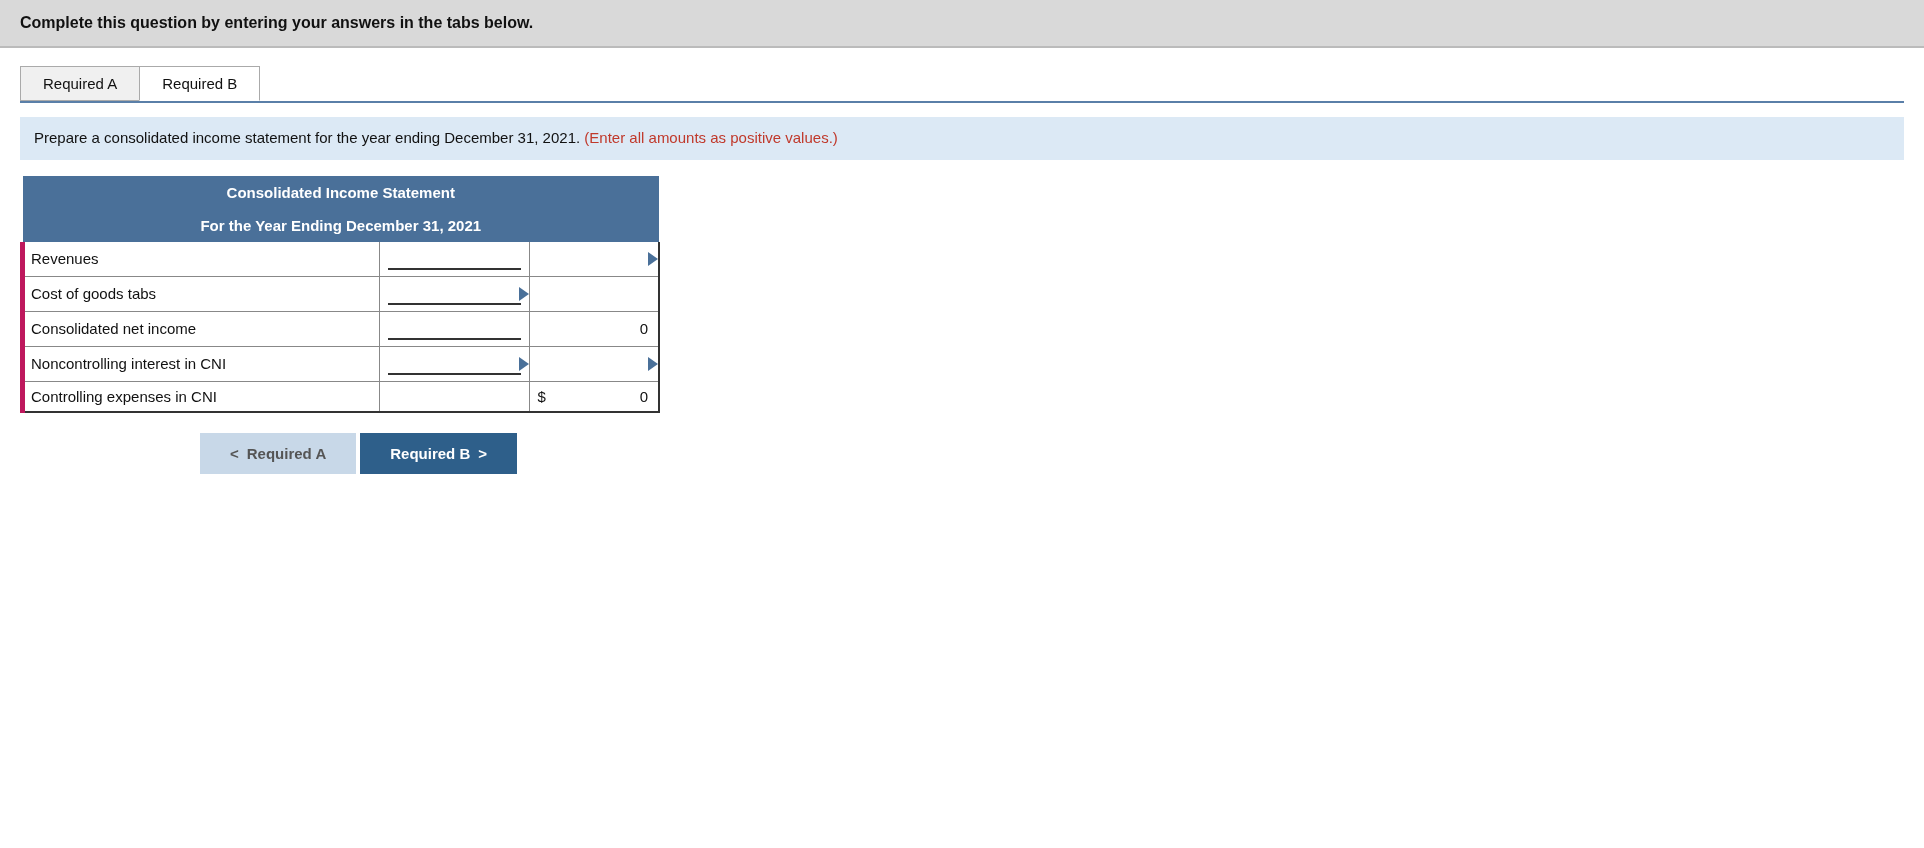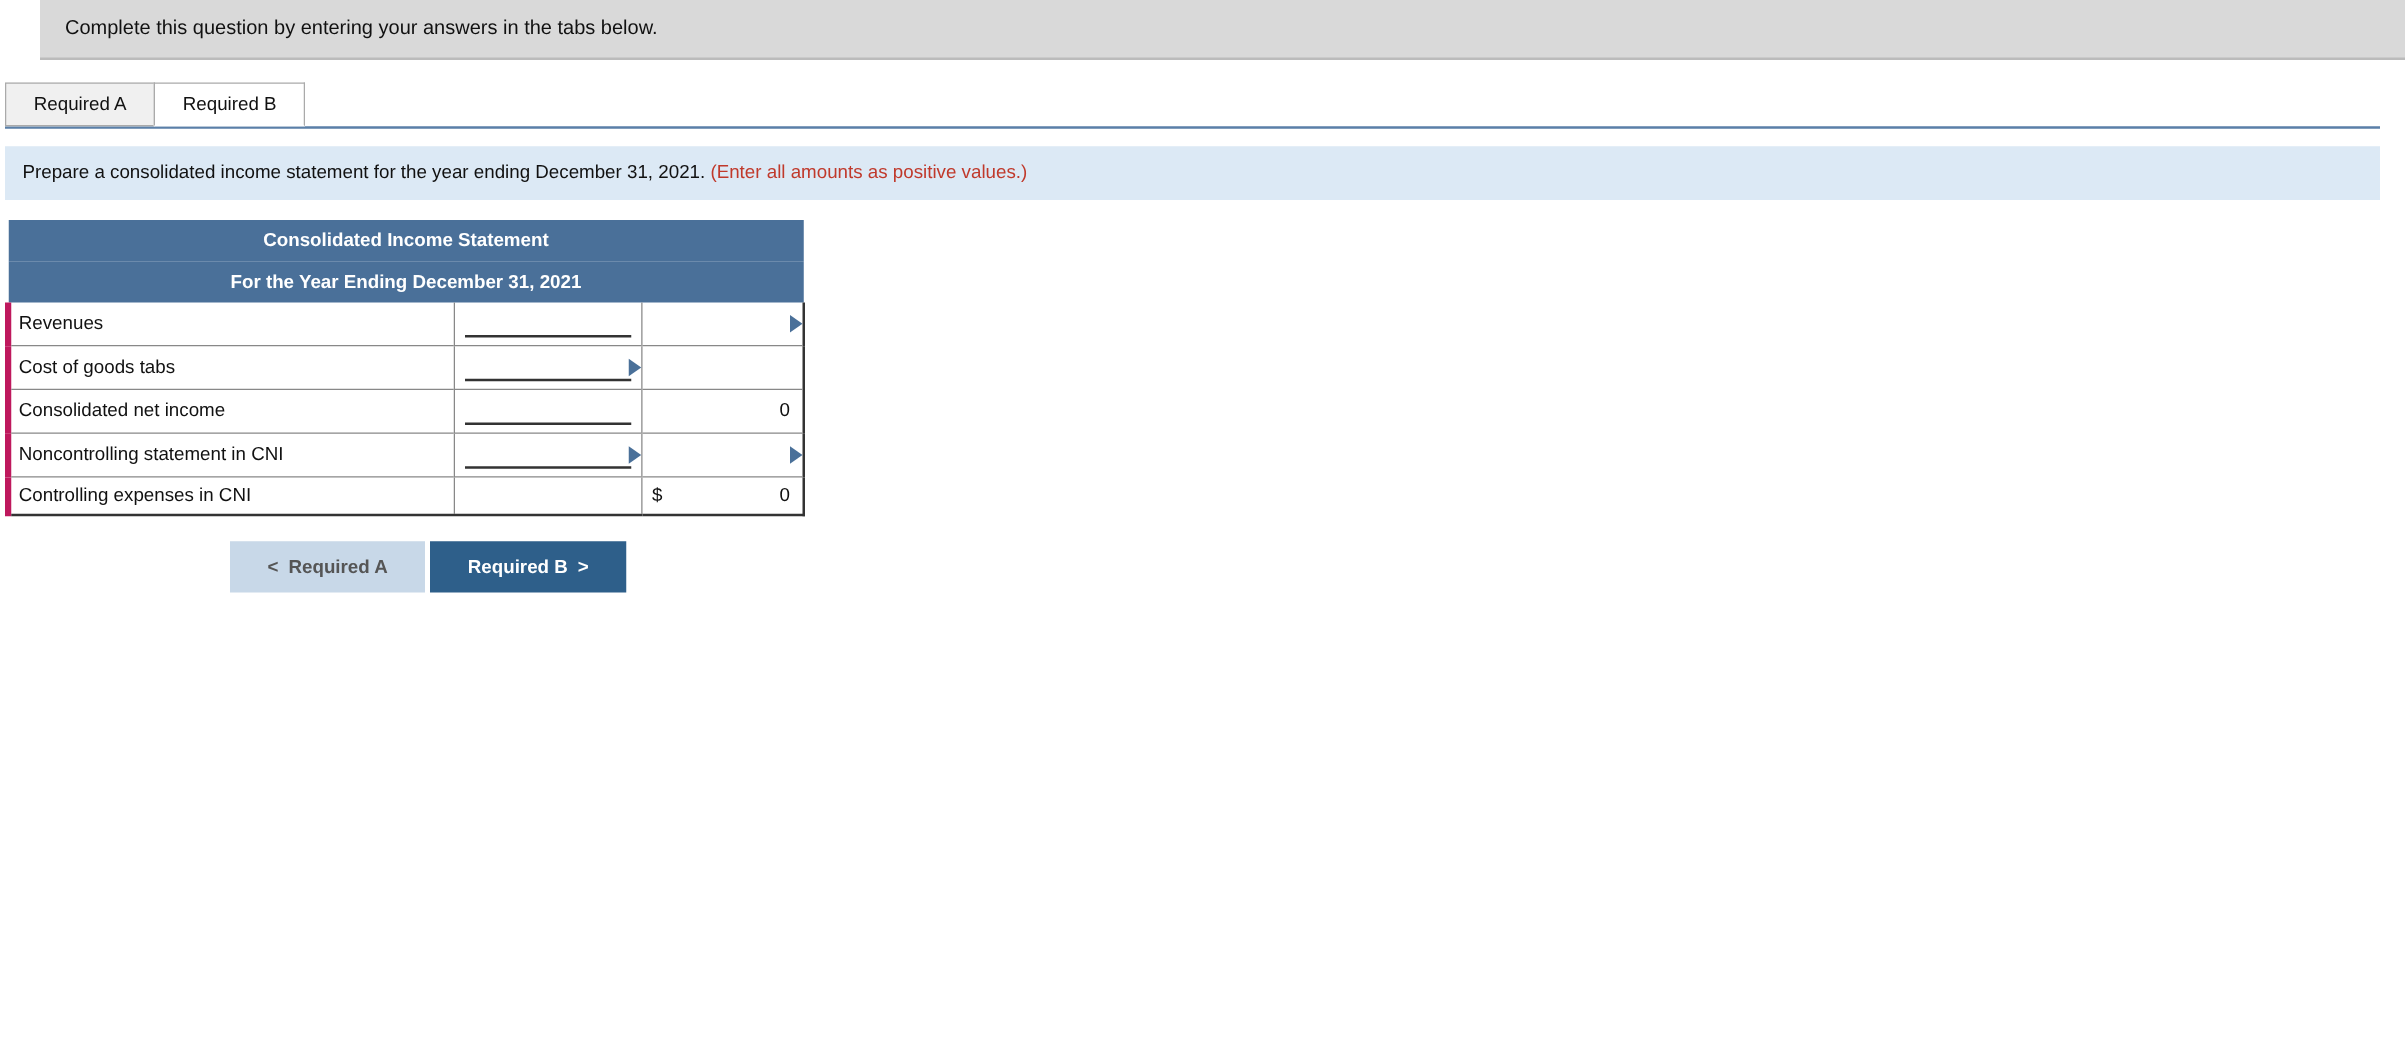--- a/index.html
+++ b/index.html
@@ -6,28 +6,27 @@
     body {
       font-family: Arial, sans-serif;
       font-size: 15px;
       background: #fff;
       color: #111;
     }
 
     .top-bar {
       background: #d9d9d9;
       padding: 14px 20px 14px 20px;
-      font-weight: normal;
+      font-weight: bold;
       font-size: 16px;
       border-bottom: 2px solid #bbb;
-      margin-left: 32px;
     }
 
     .content-area {
-      padding: 18px 20px 20px 4px;
+      padding: 18px 20px 20px 20px;
     }
 
     .tabs-row {
       display: flex;
       margin-bottom: 0;
     }
 
     .tab {
       border: 1px solid #aaa;
       padding: 8px 22px;
@@ -225,21 +224,21 @@
             <td class="label-cell">Cost of goods tabs</td>
             <td class="input-cell" style="position: relative;"><input type="text" style=""><span class="arrow-indicator"></span></td>
             <td class="value-cell" style="position: relative; width: 130px; text-align: right; padding-right: 10px;"></td>
           </tr>
           <tr>
             <td class="label-cell">Consolidated net income</td>
             <td class="input-cell" style="position: relative;"><input type="text" style=""></td>
             <td class="value-cell" style="position: relative; width: 130px; text-align: right; padding-right: 10px;"><span>0</span></td>
           </tr>
           <tr>
-            <td class="label-cell">Noncontrolling statement in CNI</td>
+            <td class="label-cell">Noncontrolling interest in CNI</td>
             <td class="input-cell" style="position: relative;"><input type="text" style=""><span class="arrow-indicator"></span></td>
             <td class="value-cell" style="position: relative; width: 130px; text-align: right; padding-right: 10px;">
               <span class="arrow-indicator" style="right: 0px;"></span>
             </td>
           </tr>
           <tr>
             <td class="label-cell">Controlling expenses in CNI</td>
             <td class="input-cell" style="position: relative;"></td>
             <td class="value-cell" style="position: relative; width: 130px; text-align: right; padding-right: 10px;"><span class="dollar-prefix">$</span><span>0</span></td>
           </tr>

